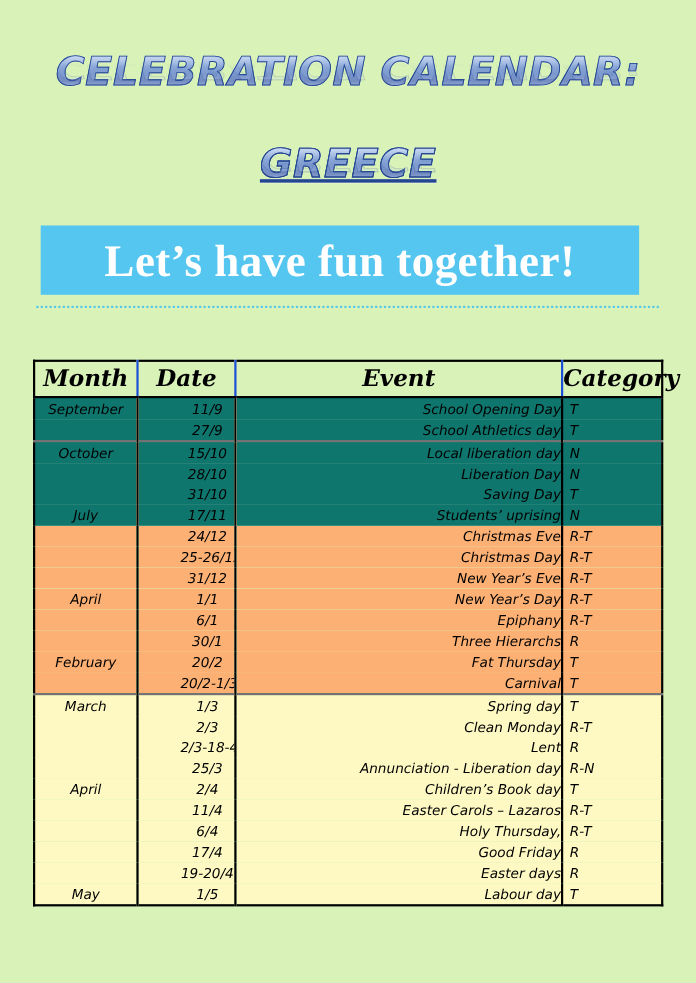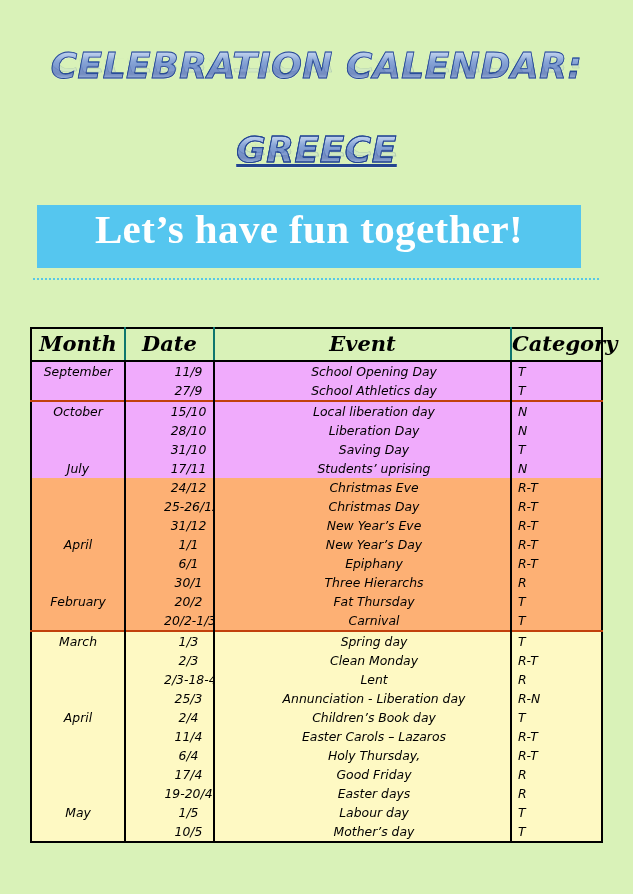--- a/index.html
+++ b/index.html
@@ -71,20 +71,21 @@
 
   
   .banner {
     position: absolute;
     left: 37px;
     top: 205px;
     width: 544px;
     height: 63px;
     background: #55c6ef;
     display: flex;
+    align-items: center;
     justify-content: center;
   }
   .banner-text {
     font-family: "Liberation Serif", "DejaVu Serif", serif;
     font-weight: bold;
     font-size: 41px;
     color: #ffffff;
     letter-spacing: 0.4px;
     white-space: nowrap;
   }
@@ -114,47 +115,47 @@
 
   .cal-table th {
     font-family: "DejaVu Serif", "Liberation Serif", serif;
     font-weight: bold;
     font-style: italic;
     font-size: 21px;
     color: #000;
     background: #d9f2b8;
     text-align: center;
     padding: 2px 0 4px 0;
-    border-right: 2px solid #0f766e;
+    border-right: 2px solid #1d4ed8;
     border-bottom: 2px solid #000;
   }
   .cal-table th:last-child { border-right: none; }
 
   .cal-table td {
     font-family: "DejaVu Sans", "Liberation Sans", sans-serif;
     font-style: italic;
     font-size: 12.4px;
     color: #000;
     height: 19px;
     padding: 0;
     border-right: 2px solid #000;
     vertical-align: middle;
     white-space: nowrap;
     overflow: hidden;
   }
   .cal-table td:last-child { border-right: none; }
 
   td.month { text-align: center; }
   td.date  { text-align: center; padding-left: 38px; }
-  td.event { text-align: center; padding-left: 23px; }
+  td.event { text-align: right; padding-left: 23px; }
   td.cat   { text-align: left; padding-left: 6px; }
 
-  tr.band-sep td { border-top: 2px solid #c2410c; }
-
-  .bg-salmon td { background: #f0abfc; }
+  tr.band-sep td { border-top: 2px solid #737373; }
+
+  .bg-salmon td { background: #0f766e; }
   .bg-orange td { background: #fdb074; }
   .bg-green  td { background: #fef9c3; }
 </style>
 </head>
 <body>
 
 <div class="title-block">
   <div class="wordart-line">
     <span class="wordart">CELEBRATION CALENDAR:</span>
     <span class="wordart reflection" aria-hidden="true">CELEBRATION CALENDAR:</span>
@@ -323,20 +324,14 @@
         <td class="date">19-20/4</td>
         <td class="event">Easter days</td>
         <td class="cat">R</td>
       </tr>
       <tr class="bg-green">
         <td class="month">May</td>
         <td class="date">1/5</td>
         <td class="event">Labour day</td>
         <td class="cat">T</td>
       </tr>
-      <tr class="bg-green">
-        <td class="month"></td>
-        <td class="date">10/5</td>
-        <td class="event">Mother’s day</td>
-        <td class="cat">T</td>
-      </tr>
     </tbody>
 </table>
 
 </body></html>

